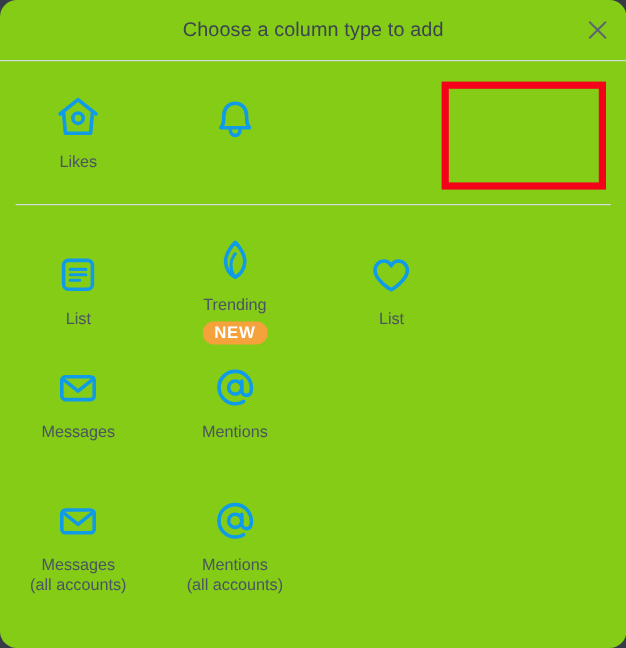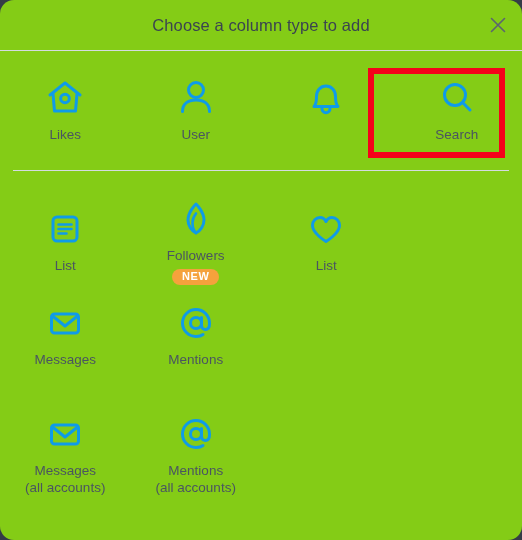--- a/index.html
+++ b/index.html
@@ -98,21 +98,21 @@
     font-size: 13.5px;
     color: #4a5561;
     text-align: center;
     line-height: 1.25;
   }
 
   .badge-new {
     margin-top: 5px;
     background: #f5a23c;
     color: #ffffff;
-    font-size: 11px;
+    font-size: 14px;
     font-weight: bold;
     letter-spacing: 0.6px;
     border-radius: 9px;
     padding: 2px 10px 3px 10px;
     line-height: 1;
   }
 
   
   .divider {
     height: 1px;
@@ -154,48 +154,30 @@
         <div class="cell-icon">
           <svg width="42" height="42" viewBox="0 0 42 42">
             <path d="M6 18 L21 6 L36 18" fill="none" stroke="#0f9be8" stroke-width="3" stroke-linecap="round" stroke-linejoin="round"></path>
             <path d="M9 17 L10.5 34 L31.5 34 L33 17" fill="none" stroke="#0f9be8" stroke-width="3" stroke-linecap="round" stroke-linejoin="round"></path>
             <circle cx="21" cy="21.5" r="4.3" fill="none" stroke="#0f9be8" stroke-width="3"></circle>
           </svg>
         </div>
         <div class="cell-label">Likes</div>
       </div>
 
-      <div class="grid-cell">
-        <div class="cell-icon">
-          <svg width="42" height="42" viewBox="0 0 42 42">
-            <circle cx="21" cy="13" r="7.5" fill="none" stroke="#0f9be8" stroke-width="3"></circle>
-            <path d="M7.5 34.5 C7.5 26.5 13.5 23 21 23 C28.5 23 34.5 26.5 34.5 34.5" fill="none" stroke="#0f9be8" stroke-width="3" stroke-linecap="round"></path>
-          </svg>
-        </div>
-        <div class="cell-label">User</div>
-      </div>
 
       <div class="grid-cell">
         <div class="cell-icon">
           <svg width="42" height="42" viewBox="0 0 42 42">
             <path d="M9 29.5 C11.5 27 11.5 24 11.5 19.5 C11.5 13.5 15.5 9 21 9 C26.5 9 30.5 13.5 30.5 19.5 C30.5 24 30.5 27 33 29.5 Z" fill="none" stroke="#0f9be8" stroke-width="3" stroke-linejoin="round"></path>
             <path d="M17 31.5 C17 34 18.8 35.8 21 35.8 C23.2 35.8 25 34 25 31.5" fill="none" stroke="#0f9be8" stroke-width="3" stroke-linecap="round"></path>
           </svg>
         </div>
       </div>
 
-      <div class="grid-cell">
-        <div class="cell-icon">
-          <svg width="42" height="42" viewBox="0 0 42 42">
-            <circle cx="19" cy="18" r="10.5" fill="none" stroke="#0f9be8" stroke-width="3"></circle>
-            <path d="M26.8 25.8 L34 33" fill="none" stroke="#0f9be8" stroke-width="3" stroke-linecap="round"></path>
-          </svg>
-        </div>
-        <div class="cell-label">Search</div>
-      </div>
 
     </div>
 
     <div class="divider"></div>
 
     <div class="grid-row row-2">
 
       <div class="grid-cell">
         <div class="cell-icon">
           <svg width="42" height="42" viewBox="0 0 42 42">
@@ -207,21 +189,21 @@
       </div>
 
 
       <div class="grid-cell">
         <div class="cell-icon">
           <svg width="42" height="42" viewBox="0 0 42 42">
             <path d="M21 6 C21 6 13 13.5 13 22 C13 27.5 16.5 33 21 35 C25.5 33 29 27.5 29 22 C29 13.5 21 6 21 6 Z" fill="none" stroke="#0f9be8" stroke-width="3" stroke-linejoin="round"></path>
             <path d="M21 15.5 C21 15.5 17.5 20 17.5 24.5 C17.5 29.5 19.5 33.5 21 35" fill="none" stroke="#0f9be8" stroke-width="2.6" stroke-linecap="round" stroke-linejoin="round"></path>
           </svg>
         </div>
-        <div class="cell-label">Followers</div>
+        <div class="cell-label">Trending</div>
         <div class="badge-new">NEW</div>
       </div>
 
       <div class="grid-cell">
         <div class="cell-icon">
           <svg width="42" height="42" viewBox="0 0 42 42">
             <path d="M21 33.5 C21 33.5 7.5 25.5 7.5 17.5 C7.5 12.8 11 9.5 15 9.5 C18 9.5 20 11.5 21 13.5 C22 11.5 24 9.5 27 9.5 C31 9.5 34.5 12.8 34.5 17.5 C34.5 25.5 21 33.5 21 33.5 Z" fill="none" stroke="#0f9be8" stroke-width="3" stroke-linejoin="round"></path>
           </svg>
         </div>
         <div class="cell-label">List</div>

